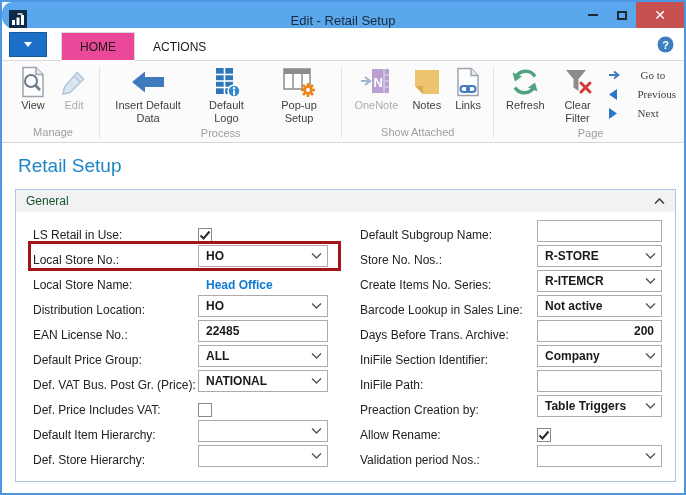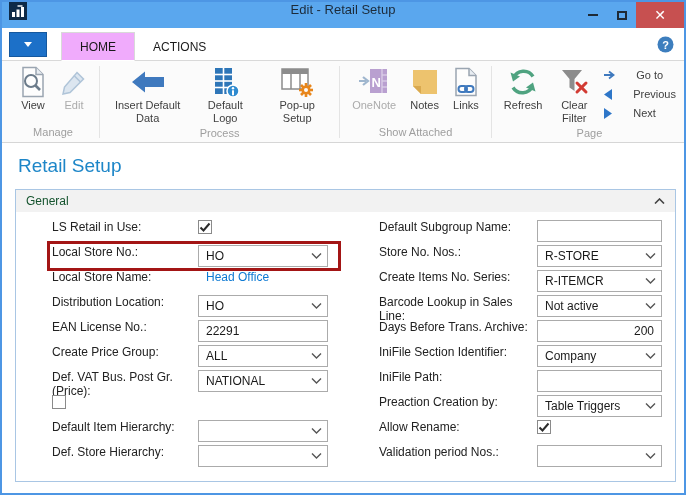--- a/index.html
+++ b/index.html
@@ -1,60 +1,60 @@
 <!DOCTYPE html>
 <html><head>
 <meta charset="utf-8">
 <style>
   html,body{margin:0;padding:0;background:#e8e8e8;}
   *{box-sizing:border-box;}
   .window{width:686px;height:495px;border:2px solid #4D96E4;position:relative;background:#fff;
           font-family:"Liberation Sans",sans-serif;overflow:hidden;}
   
-  .titlebar{height:26px;background:#5AA7EE;display:flex;align-items:flex-start;position:relative;}
+  .titlebar{height:26px;background:#5AA7EE;display:flex;align-items:flex-end;position:relative;border-radius:11px;}
   .appicon{margin-left:7px;z-index:1;display:flex;}
   .title{position:absolute;left:0;right:0;text-align:center;font-size:13px;color:#1c2b3a;}
   .wincontrols{margin-left:auto;display:flex;height:100%;z-index:1;}
   .winbtn{width:29px;display:flex;align-items:center;justify-content:center;cursor:pointer;}
   .winbtn.close{width:48px;background:#C75050;color:#fff;font-size:14px;}
   .glyph-min{width:10px;height:2px;background:#1e2a36;}
   .glyph-max{width:10px;height:9px;border:2px solid #1e2a36;background:transparent;}
   
   .tabstrip{height:33px;display:flex;align-items:stretch;background:#fff;border-bottom:1px solid #D9D9D9;}
   .appmenu{width:38px;height:25px;background:#1C70C8;border:1px solid #15589E;margin:4px 0 0 7px;
            display:flex;align-items:center;justify-content:center;cursor:pointer;}
   .appmenu .tri{width:0;height:0;border-left:4px solid transparent;border-right:4px solid transparent;border-top:5px solid #fff;}
   .tab{padding:0 18px;display:flex;align-items:center;font-size:12px;color:#1a1a1a;height:29px;margin-top:4px;cursor:pointer;}
-  .tab.active{background:#f0abfc;border:1px solid #D9D9D9;border-bottom:1px solid #fff;margin-bottom:-1px;margin-left:14px;z-index:1;}
+  .tab.active{background:#ec4899;border:1px solid #D9D9D9;border-bottom:1px solid #fff;margin-bottom:-1px;margin-left:14px;z-index:1;}
   .helpbtn{margin-left:auto;margin-right:10px;align-self:center;cursor:pointer;display:flex;}
   
   .ribbon{height:82px;background:#FBFBFB;border-bottom:1px solid #D6D6D6;display:flex;padding:1px 0 0 8px;}
   .rgroup{display:flex;flex-direction:column;padding:0 2px;}
   .rbuttons{display:flex;flex:1;align-items:flex-start;}
   .rbtn{display:flex;flex-direction:column;align-items:center;padding:2px 7px;cursor:pointer;}
   .ricon{height:35px;display:flex;align-items:center;justify-content:center;}
   .rlabel{font-size:11px;line-height:1.15;color:#3F3F3F;text-align:center;max-width:80px;}
   .rbtn.disabled .rlabel{color:#ABABAB;}
   .rgrouplabel{font-size:11px;color:#9E9E9E;text-align:center;padding:1px 0 4px;}
   .rsep{width:1px;background:#E4E4E4;margin:4px 3px;}
   .rsmallstack{display:flex;flex-direction:column;padding:7px 6px 0 4px;gap:7px;}
-  .rsmall{display:flex;align-items:center;gap:20px;font-size:11px;color:#3F3F3F;cursor:pointer;}
+  .rsmall{display:flex;align-items:center;gap:20px;font-size:11px;color:#3F3F3F;cursor:pointer;font-family:Liberation Serif, serif;}
   
   .pagetitle{font-size:19px;font-weight:400;color:#1D86C8;margin:12px 0 12px 16px;}
   .fasttab{margin:0 8px 0 13px;border:1px solid #A9C6E4;height:293px;}
   .ftheader{height:22px;background:#F2F2F2;display:flex;align-items:center;padding:0 10px;
             font-size:12px;color:#14532d;cursor:pointer;}
   .ftheader .collapse{margin-left:auto;display:flex;}
   .ftbody{display:flex;padding:8px 0 0 17px;}
   .fcol{display:flex;flex-direction:column;}
   .fcol-left{width:295px;}
   .fcol-right{width:302px;margin-left:32px;}
-  .frow{display:flex;align-items:flex-start;height:22px;margin-bottom:3px;position:relative;margin-left:19px;}
+  .frow{display:flex;align-items:flex-end;height:22px;margin-bottom:3px;position:relative;}
   .flabel{font-size:12px;color:#222;flex:1;}
-  .fctrl{position:relative;display:flex;align-items:center;}
+  .fctrl{position:relative;display:flex;align-items:center;font-weight:bold;}
   .fcol-left .fctrl{width:130px;}
   .fcol-right .fctrl{width:125px;}
   .finput{border:1px solid #ABABAB;height:22px;width:100%;font-size:12px;color:#1a1a1a;
           display:flex;align-items:center;padding:0 7px;background:#fff;position:relative;cursor:text;}
   .fdrop{padding-right:18px;cursor:pointer;}
   .fdrop .chev{position:absolute;right:5px;top:50%;transform:translateY(-50%);display:flex;}
   .finput.rightalign{justify-content:flex-end;}
   .fcheckbox{width:14px;height:14px;border:1px solid #8a8a8a;background:#fff;display:flex;
              align-items:center;justify-content:center;cursor:pointer;}
   .flink{font-size:12px;color:#0E7AD3;padding-left:8px;cursor:pointer;}
@@ -346,26 +346,26 @@
                       <path d="M1 0.5 L5.5 5 L10 0.5" stroke="#555" stroke-width="1.4" fill="none"></path>
                     </svg>
                   </span>
                 </span>
               </span>
             </div>
             <div class="frow">
               <span class="flabel">EAN License No.:</span>
               <span class="fctrl">
                 <span class="finput">
-                  <span>22291</span>
-                </span>
-              </span>
-            </div>
-            <div class="frow">
-              <span class="flabel">Create Price Group:</span>
+                  <span>22485</span>
+                </span>
+              </span>
+            </div>
+            <div class="frow">
+              <span class="flabel">Default Price Group:</span>
               <span class="fctrl">
                 <span class="finput fdrop">
                   <span>ALL</span>
                   <span class="chev">
                     <svg width="11" height="6" viewBox="0 0 11 6">
                       <path d="M1 0.5 L5.5 5 L10 0.5" stroke="#555" stroke-width="1.4" fill="none"></path>
                     </svg>
                   </span>
                 </span>
               </span>
@@ -377,20 +377,21 @@
                   <span>NATIONAL</span>
                   <span class="chev">
                     <svg width="11" height="6" viewBox="0 0 11 6">
                       <path d="M1 0.5 L5.5 5 L10 0.5" stroke="#555" stroke-width="1.4" fill="none"></path>
                     </svg>
                   </span>
                 </span>
               </span>
             </div>
             <div class="frow">
+              <span class="flabel">Def. Price Includes VAT:</span>
               <span class="fctrl">
                 <span class="fcheckbox"></span>
               </span>
             </div>
             <div class="frow">
               <span class="flabel">Default Item Hierarchy:</span>
               <span class="fctrl">
                 <span class="finput fdrop">
                   <span></span>
                   <span class="chev">

